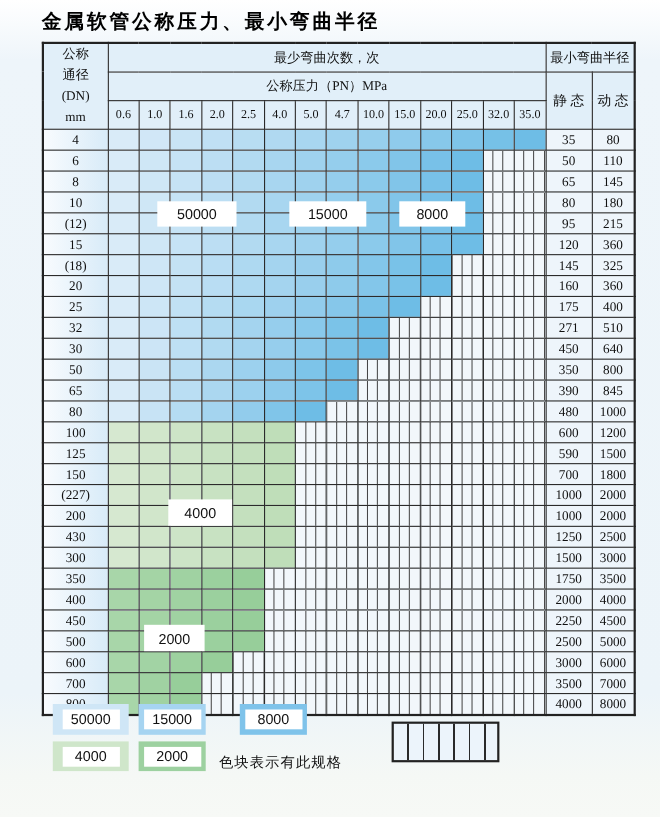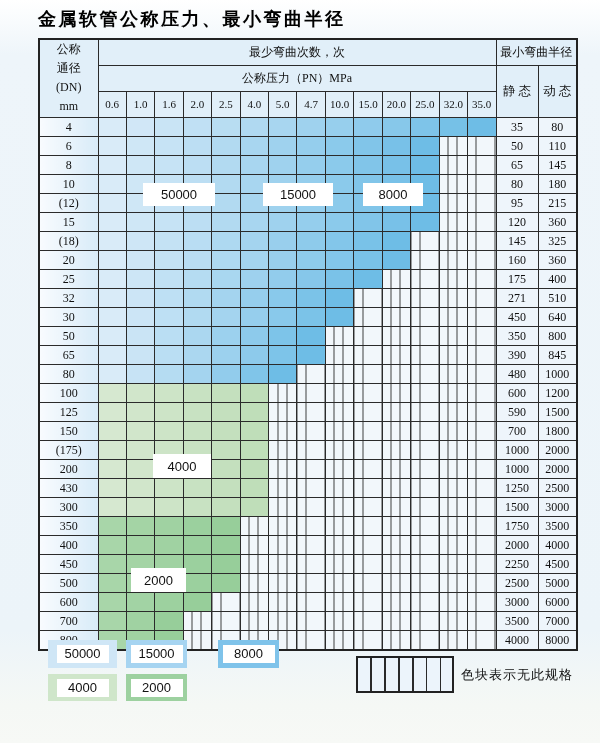--- a/index.html
+++ b/index.html
@@ -422,21 +422,21 @@
             <td class="ns"></td>
             <td class="ns"></td>
             <td class="ns"></td>
             <td class="ns"></td>
             <td class="ns"></td>
             <td class="ns"></td>
             <td class="sd">700</td>
             <td class="sd">1800</td>
           </tr>
           <tr>
-            <td class="dnc">(175)</td>
+            <td class="dnc">(227)</td>
             <td style="background: rgb(214, 232, 208);"></td>
             <td style="background: rgb(209, 230, 203);"></td>
             <td style="background: rgb(205, 228, 199);"></td>
             <td style="background: rgb(200, 226, 194);"></td>
             <td style="background: rgb(196, 224, 190);"></td>
             <td style="background: rgb(191, 222, 185);"></td>
             <td class="ns"></td>
             <td class="ns"></td>
             <td class="ns"></td>
             <td class="ns"></td>
@@ -657,16 +657,16 @@
   </div>
   <div class="sw" id="sw2" style="background: rgb(127, 195, 234);">
     <span>8000</span>
   </div>
   <div class="sw" id="sw3" style="background: rgb(207, 230, 202);">
     <span>4000</span>
   </div>
   <div class="sw" id="sw4" style="background: rgb(157, 209, 160);">
     <span>2000</span>
   </div>
+  <div class="has-note">色块表示有此规格</div>
   <div class="nospec-box"></div>
-  <div class="no-note">色块表示无此规格</div>
 
 </div>
 
 </body></html>

